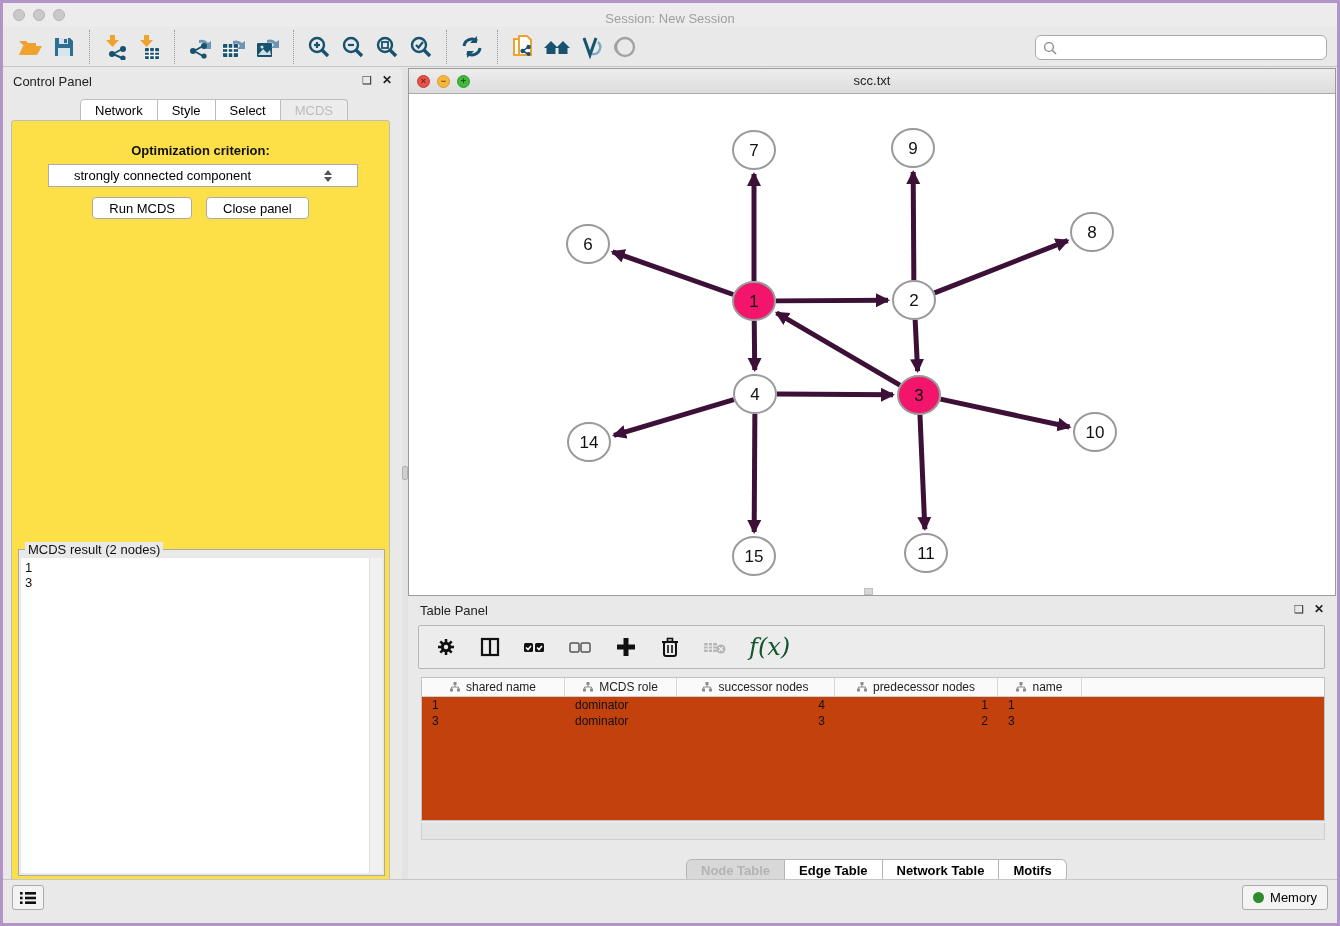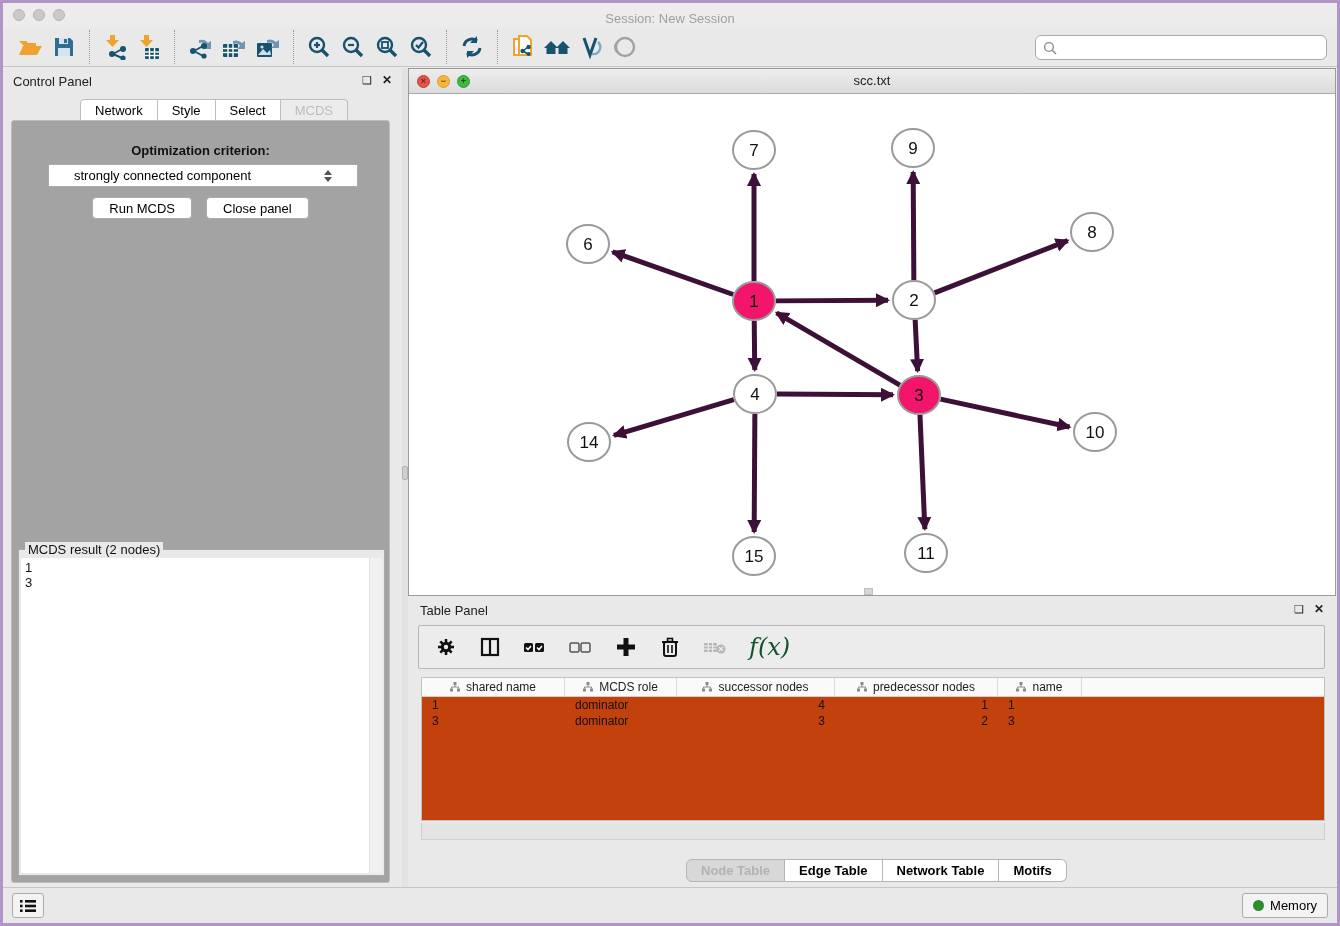--- a/index.html
+++ b/index.html
@@ -25,21 +25,21 @@
   .cp-header { position:absolute; left:10px; top:6px; font-size:13px; color:#222; }
   .panel-btns { position:absolute; top:6px; display:flex; gap:10px; }
   .cp-header-btns { right:10px; }
   .pb { font-size:12px; color:#222; font-weight:bold; cursor:default; line-height:12px; }
   .pb.float { font-weight:normal; font-size:11px; }
   .cp-tabs { position:absolute; left:77px; top:31px; display:flex; }
   .cp-tab { height:22px; padding:0 14px; background:#fff; border:1px solid #bdbdbd; border-left-width:0; font-size:13px; display:flex; align-items:center; }
   .cp-tab:first-child { border-left-width:1px; border-top-left-radius:4px; }
   .cp-tab:last-child { border-top-right-radius:4px; }
   .cp-tab.selected { background:#ececec; color:#bcbcbc; }
-  .cp-body { position:absolute; left:8px; right:12px; top:52px; bottom:4px; border:1px solid #bdbdbd; background:#a3a3a3; border-radius:3px; }
+  .cp-body { position:absolute; left:8px; right:12px; top:52px; bottom:4px; border:1px solid #bdbdbd; background:#fde047; border-radius:3px; }
   .opt-label { position:absolute; left:0; right:0; top:22px; text-align:center; font-size:13px; font-weight:bold; color:#111; }
   .criterion { position:absolute; left:36px; top:43px; width:310px; height:23px; background:#fff; border:1px solid #ababab; border-radius:0; display:flex; align-items:center; padding:0 25px; font-size:13px; }
   .criterion .spin { margin-left:auto; display:flex; flex-direction:column; gap:2px; }
   .spin i { width:0; height:0; border-left:4px solid transparent; border-right:4px solid transparent; }
   .spin i.up { border-bottom:5px solid #555; }
   .spin i.dn { border-top:5px solid #555; }
   .cp-buttons { position:absolute; left:0; right:0; top:76px; display:flex; justify-content:center; gap:14px; }
   .btn { height:22px; padding:0 16px; background:#fff; border:1px solid #ababab; border-radius:4px; font-size:13px; display:flex; align-items:center; }
   .result-group { position:absolute; left:6px; right:4px; top:428px; bottom:6px; border:1px solid #a9a9a9; background:#e9e9e9; }
   .result-title { position:absolute; left:6px; top:-8px; background:#e9e9e9; padding:0 3px; font-size:13px; color:#111; }
@@ -75,21 +75,21 @@
   .dt-row { display:flex; height:16px; font-size:12px; color:#111; }
   .dt-c { padding:0 10px; line-height:16px; }
   .tp-scrollstrip { position:absolute; left:13px; right:11px; bottom:47px; height:17px; background:#e4e4e4; border:1px solid #cfcfcf; border-top:none; }
   .tp-tabs { position:absolute; left:278px; bottom:5px; display:flex; height:23px; }
   .bt { padding:0 14px; background:#fff; border:1px solid #b5b5b5; border-left-width:0; font-size:13px; font-weight:bold; display:flex; align-items:center; }
   .bt:first-child { border-left-width:1px; border-radius:6px 0 0 6px; }
   .bt:last-child { border-radius:0 6px 6px 0; }
   .bt.selected { background:#d8d8d8; color:#b3b3b3; }
 
   
-  .statusbar { position:absolute; left:0; right:0; bottom:0; height:36px; background:#e9e9e9; border-top:1px solid #c6c6c6;margin-top:36px; }
+  .statusbar { position:absolute; left:0; right:0; bottom:8px; height:36px; background:#e9e9e9; border-top:1px solid #c6c6c6;margin-top:36px; }
   .sb-left { position:absolute; left:9px; top:5px; width:32px; height:25px; background:#f3f3f3; border:1px solid #ababab; border-radius:3px; display:flex; align-items:center; justify-content:center; }
   .sb-right { position:absolute; right:9px; top:5px; height:25px; background:#f3f3f3; border:1px solid #ababab; border-radius:3px; display:flex; align-items:center; gap:6px; padding:0 10px; font-size:13px; }
   .memdot { width:11px; height:11px; border-radius:50%; background:#2e8b2e; }
 </style>
 </head>
 <body>
 
 <div class="window">
 
   <div class="titlebar">

